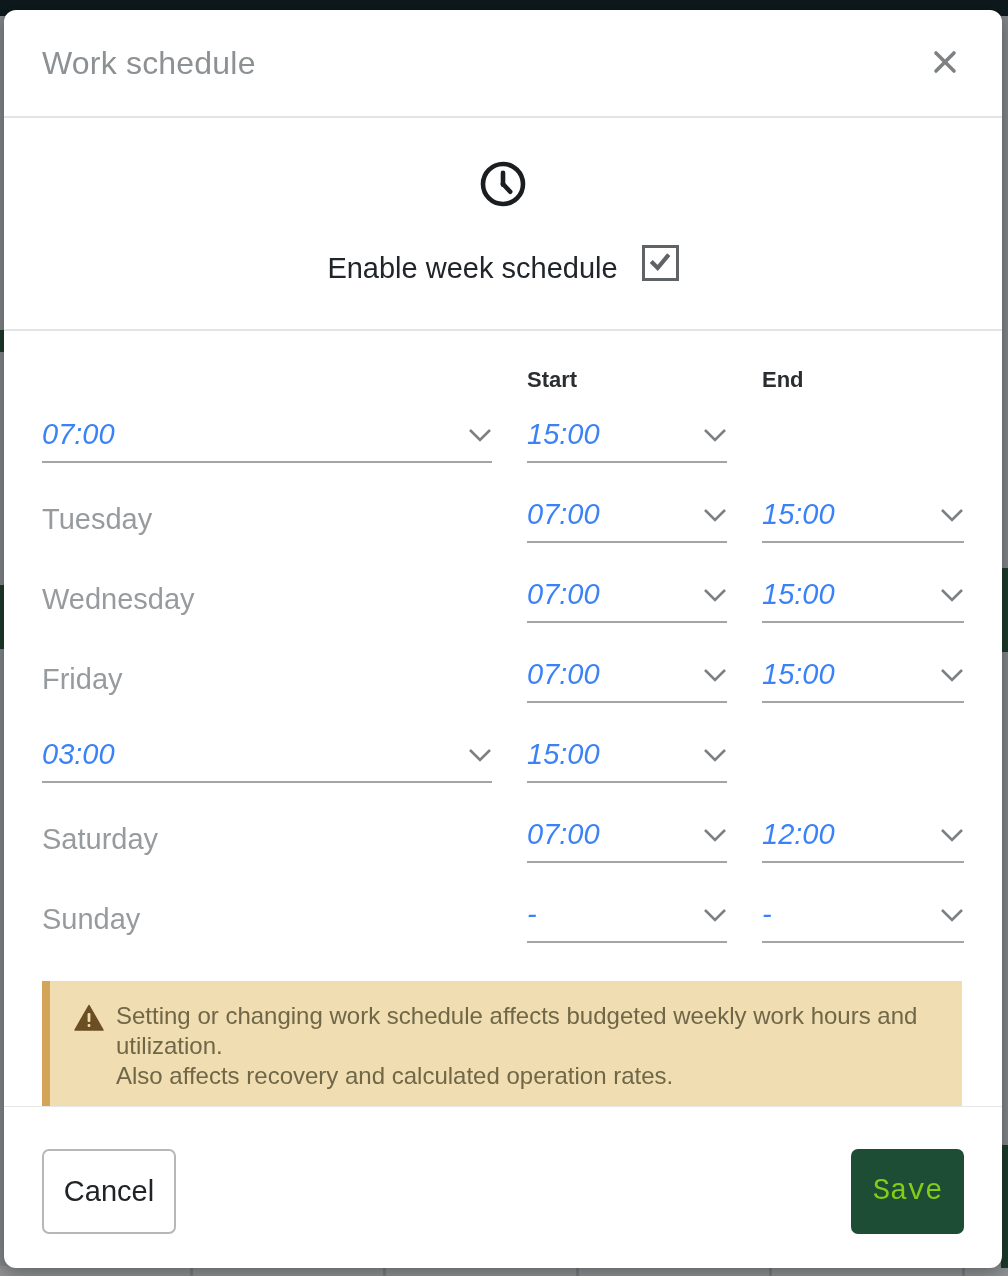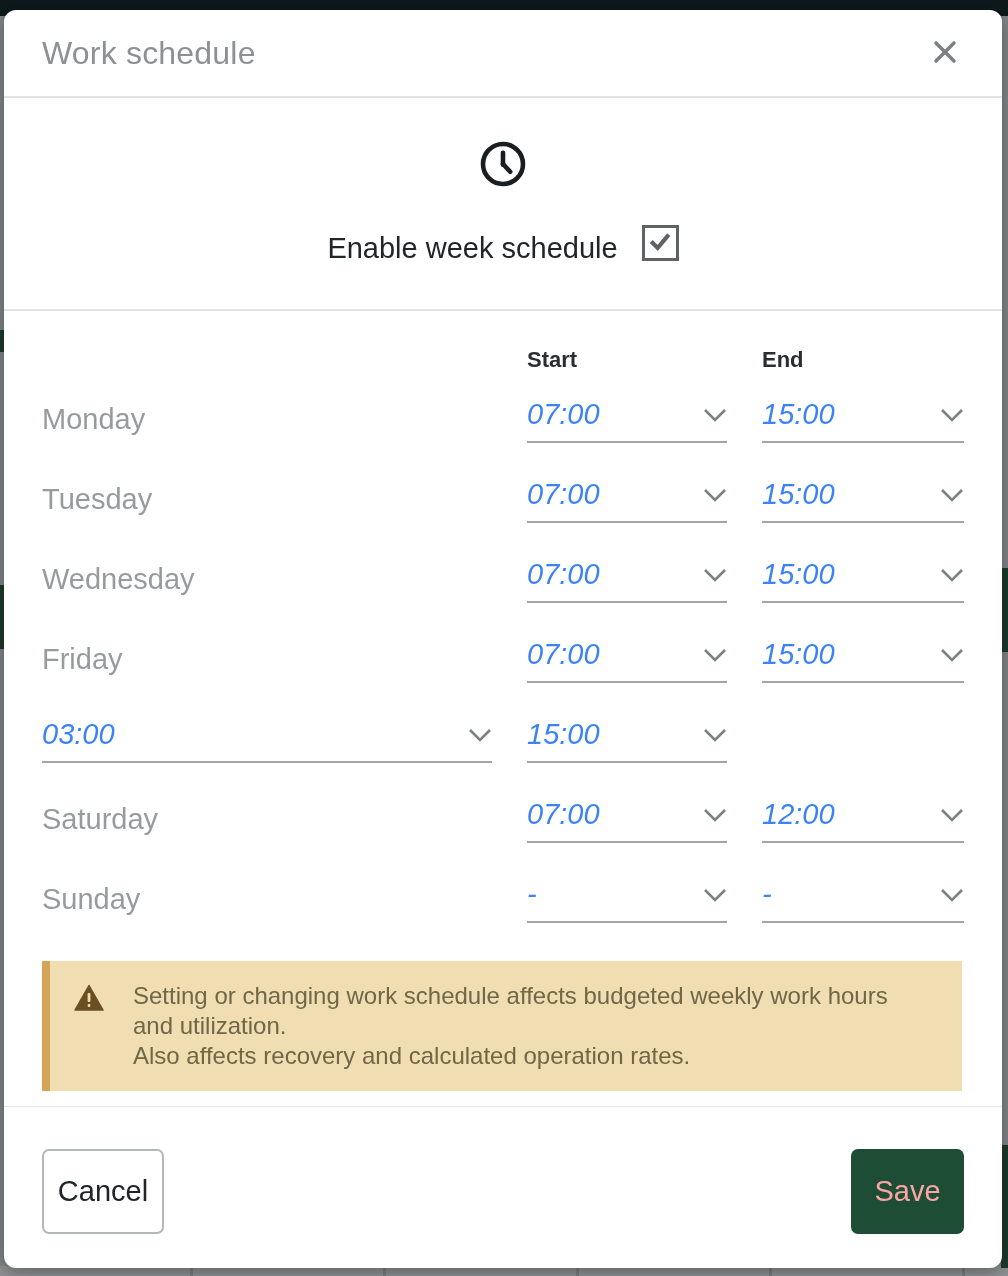--- a/index.html
+++ b/index.html
@@ -24,21 +24,21 @@
   .modal {
     position: absolute; top: 10px; left: 4px; right: 6px; bottom: 8px;
     background: #ffffff; border-radius: 12px;
     display: flex; flex-direction: column;
     overflow: hidden;
     box-shadow: 0 4px 18px rgba(0,0,0,0.35);
   }
 
   
   .modal-header {
-    height: 86px; flex: 0 0 auto;
+    height: 106px; flex: 0 0 auto;
     display: flex; align-items: center; justify-content: space-between;
     padding: 0 40px 0 38px;
   }
   .modal-title { font-size: 32px; color: #8d9194; font-weight: 400; letter-spacing: 0.2px; }
   .close-btn { width: 34px; height: 34px; border: none; background: transparent; cursor: pointer; display: flex; align-items: center; justify-content: center; }
   .divider { height: 2px; background: #e2e4e6; flex: 0 0 auto; }
 
   
   .enable-section { flex: 0 0 auto; text-align: center; padding: 42px 0 44px 0; }
   .clock-wrap { display: flex; justify-content: center; margin-bottom: 28px; }
@@ -62,36 +62,36 @@
     height: 48px;
   }
   .time-value { font-size: 29px; color: #3b82f6; font-style: italic; }
   .chevron { margin-bottom: 4px; }
 
   
   .warning-box {
     margin: 22px 40px 0 38px;
     background: #f0ddb1; border-left: 8px solid #d4a458;
     padding: 20px 30px 20px 24px;
-    display: flex; gap: 29px; align-items: flex-start;
+    display: flex; gap: 12px; align-items: flex-start;
     min-height: 94px;
   }
   .warning-text { font-size: 24px; line-height: 30px; color: #6f6747; }
   .warning-icon-wrap { padding-top: 3px; }
 
   
   .spacer { flex: 1 1 auto; }
   .modal-footer {
     flex: 0 0 auto; border-top: 1px solid #e4e6e8;
     padding: 42px 38px 34px 38px;
     display: flex; align-items: center; justify-content: space-between;
   }
   .btn { font-family: "Liberation Sans", sans-serif; font-size: 29px; border-radius: 7px; cursor: pointer; height: 85px; }
-  .btn-cancel { width: 122px; background: #ffffff; border: 2px solid #b5b8bb; color: #212426; }
-  .btn-save { width: 113px; background: #1e4d36; border: none; color: #fca5a5; }
+  .btn-cancel { width: 134px; background: #ffffff; border: 2px solid #b5b8bb; color: #212426; }
+  .btn-save { width: 113px; background: #1e4d36; border: none; color: #84cc16; font-family: Liberation Mono, monospace; }
 </style>
 </head>
 <body>
 
 <div class="backdrop-top"></div>
 <div class="backdrop-bottom"></div>
 <div class="edge-seg l1"></div>
 <div class="edge-seg l2"></div>
 <div class="edge-seg r1"></div>
 <div class="edge-seg r2"></div>
@@ -137,21 +137,20 @@
   <div class="divider"></div>
 
   <div class="schedule">
     <div class="sched-grid sched-head">
       <div></div>
       <div class="col-header">Start</div>
       <div class="col-header">End</div>
     </div>
     <div>
         <div class="sched-grid sched-row">
-      <div class="day-label">Monday</div>
       <div class="time-select">
         <span class="time-value">07:00</span>
         <span class="chevron">
           <svg width="24" height="15" viewBox="0 0 24 15" fill="none">
             <polyline points="2,2 12,12 22,2" stroke="#7c8083" stroke-width="2.6" fill="none"></polyline>
           </svg>
         </span>
       </div>
       <div class="time-select">
         <span class="time-value">15:00</span>

